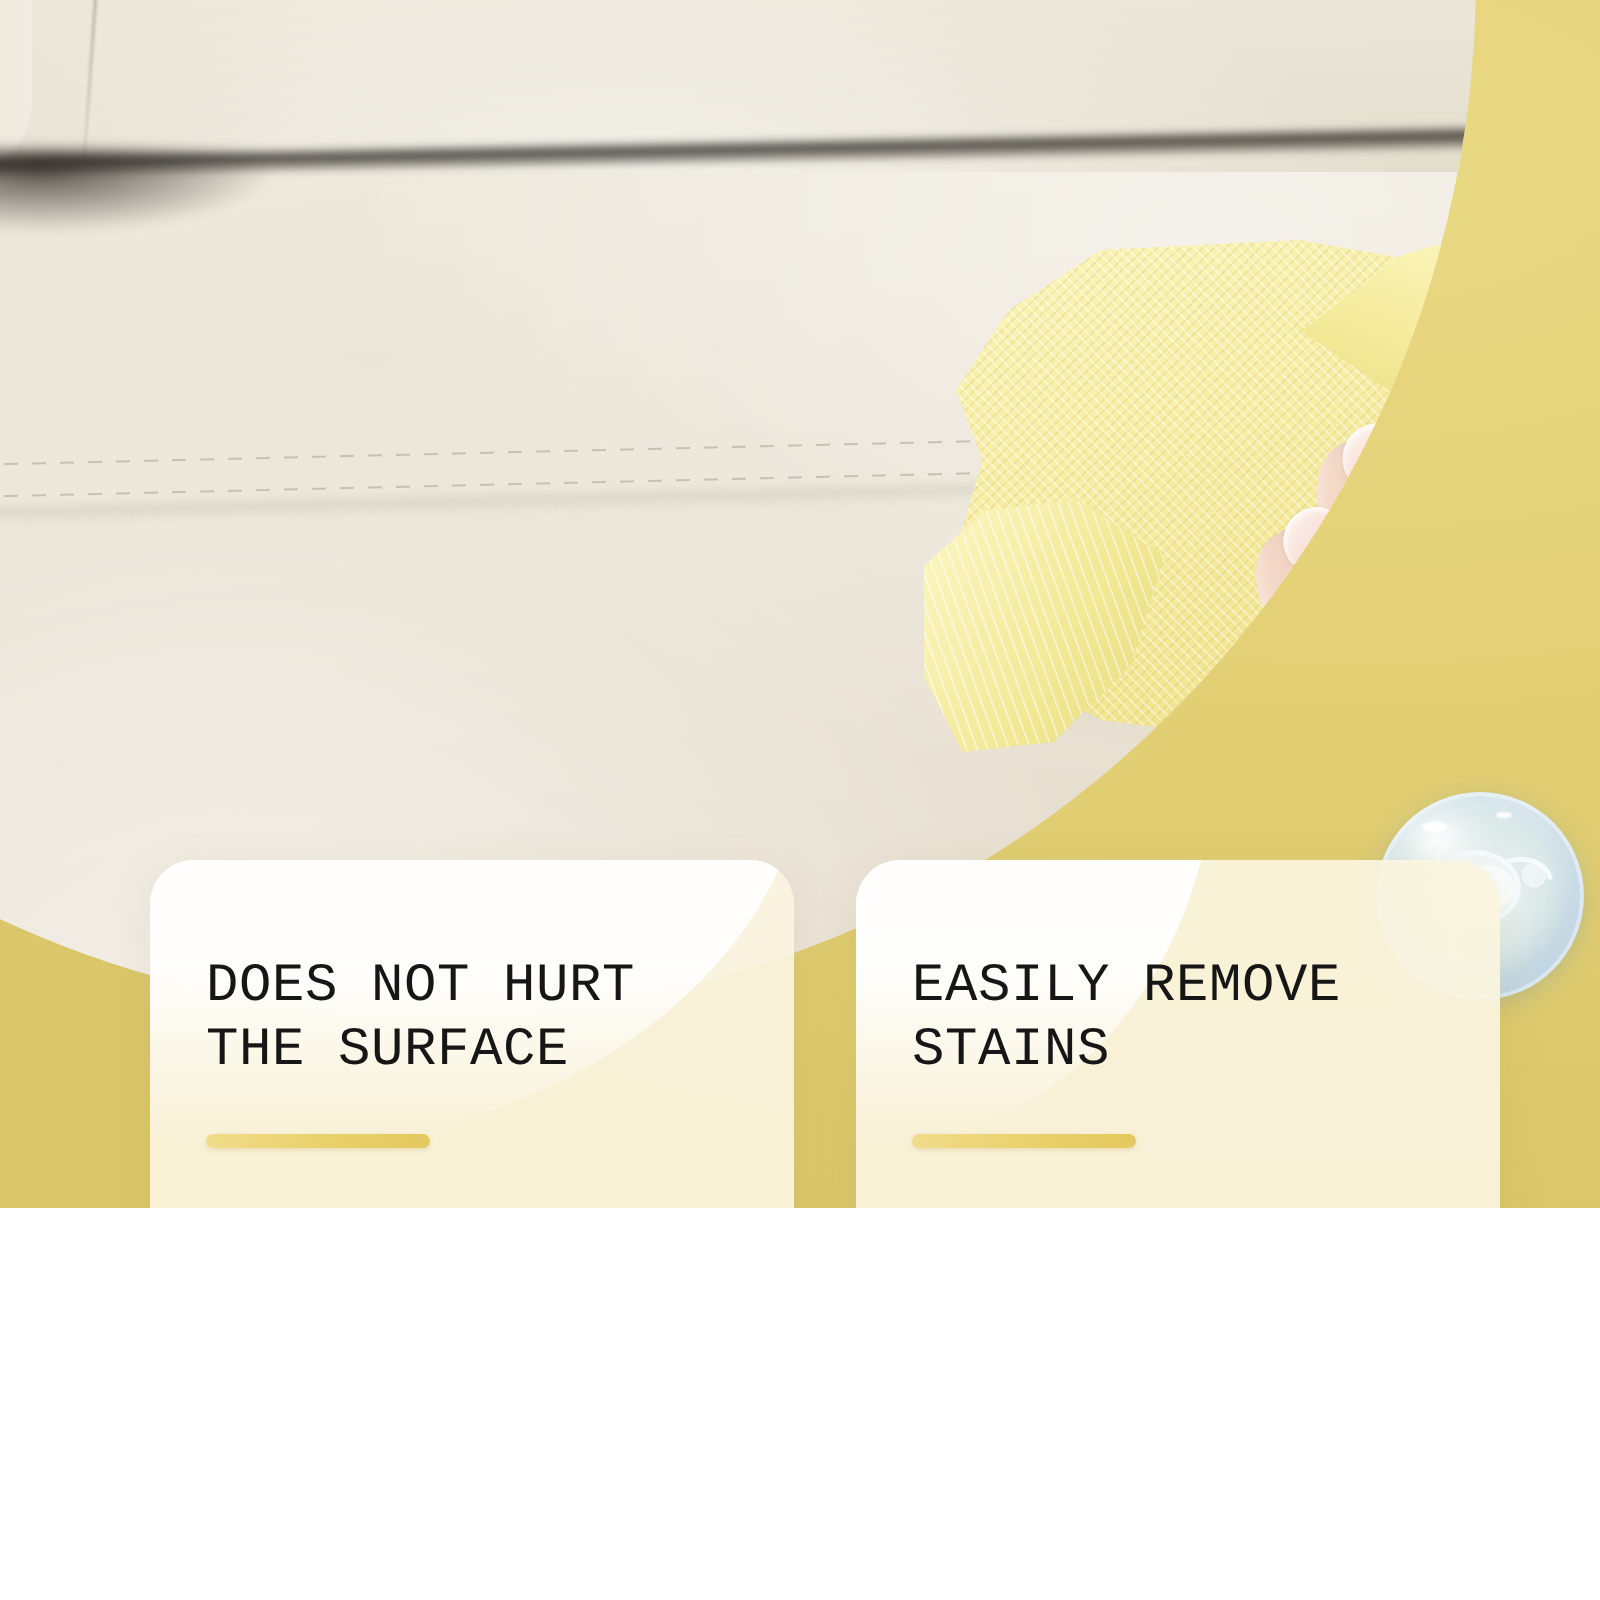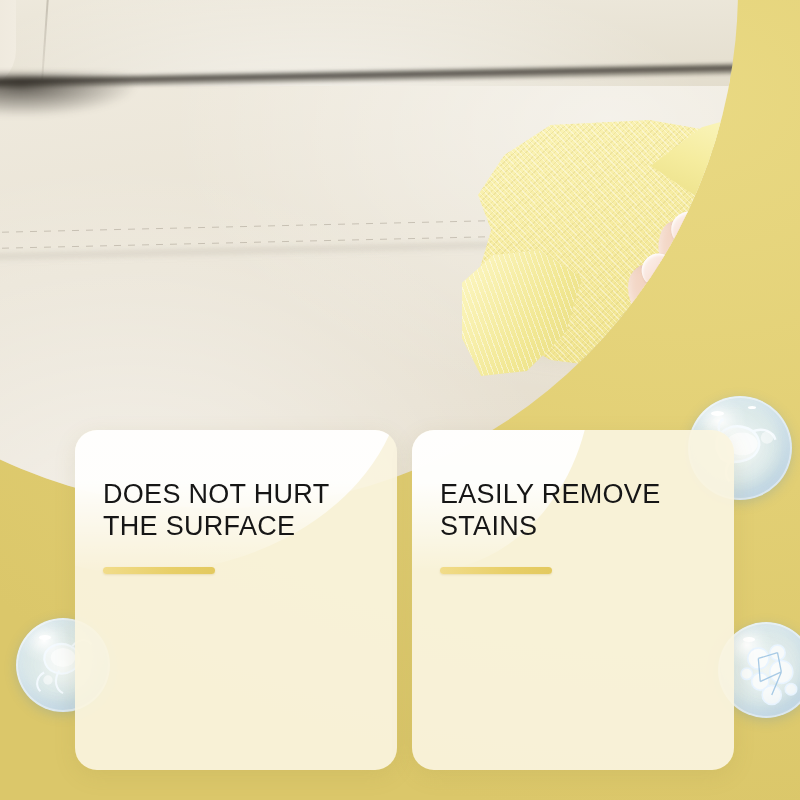--- a/index.html
+++ b/index.html
@@ -6,23 +6,24 @@
   * { margin:0; padding:0; box-sizing:border-box; }
 
   html,body{
     width:800px; height:800px;
     font-family:"Liberation Sans", sans-serif;
     overflow:hidden;
   }
 
   #stage{
     position:relative;
-    width:800px; height:800px;
+    width:800px; height:604px;
     background:#e2cf74;
     overflow:hidden;
+    font-family:Liberation Mono, monospace;
   }
 
   
   .bg-wash{
     position:absolute; inset:0;
     background:
       radial-gradient(120% 90% at 85% 12%, #e9d983 0%, #e2cf74 55%, #dbc76a 100%);
   }
 
   
@@ -267,21 +268,21 @@
   
   .card{
     position:absolute;
     top:430px; height:340px;
     border-radius:22px;
     background:rgba(250,244,223,.93);
     overflow:hidden;
     box-shadow:0 6px 22px rgba(150,128,60,.13);
   }
   #card-left { left:75px;  width:322px; }
-  #card-right{ left:412px; width:322px; }
+  #card-right{ left:428px; width:322px; }
 
   
   .card-veil{
     position:absolute; left:-40px; top:-60px;
     width:520px; height:230px;
     background:linear-gradient(180deg, rgba(255,255,255,.97), rgba(255,255,255,.92) 58%, rgba(255,255,255,0) 100%);
     border-radius:0 0 60% 46% / 0 0 100% 100%;
     pointer-events:none;
   }
   #card-left  .card-veil{ left:-150px; top:-78px; width:480px; height:222px; }

